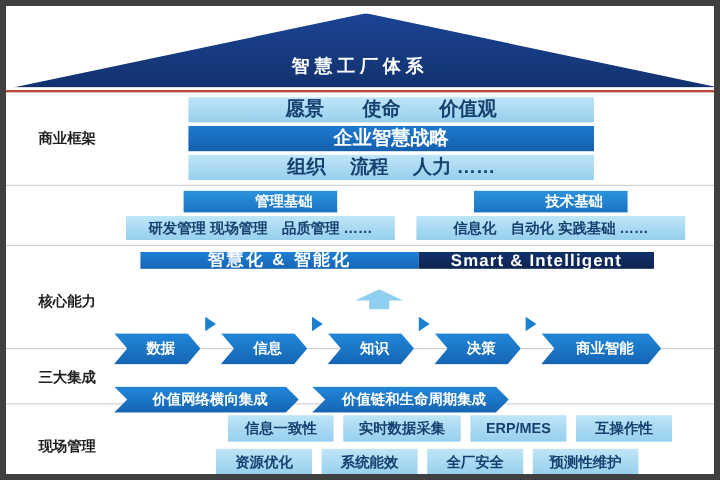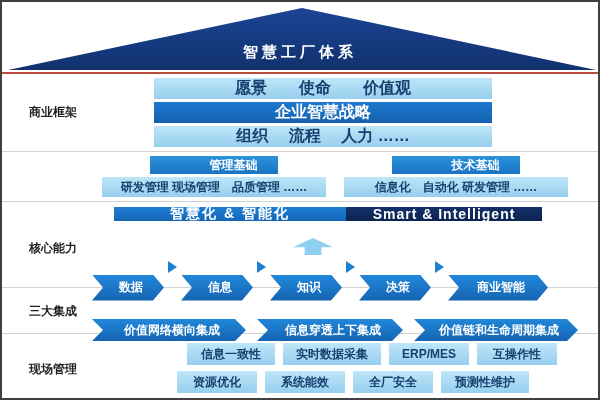--- a/index.html
+++ b/index.html
@@ -1,17 +1,17 @@
 <!DOCTYPE html>
 <html><head>
 <meta charset="utf-8">
 <style>
   * { margin:0; padding:0; box-sizing:border-box; }
   html,body { background:#ffffff; font-family:"Liberation Sans","DejaVu Sans",sans-serif; }
-  .canvas { position:relative; width:600px; height:400px; background:#ffffff; border:2px solid #404040; overflow:hidden; }
+  .canvas { position:relative; width:600px; height:400px; background:#ffffff; border:5px solid #404040; overflow:hidden; }
 
   
   .roof { position:absolute; left:6px; top:6px; width:588px; height:62px;
           background:linear-gradient(#1b4494,#12326f);
           clip-path:polygon(50% 0, 100% 100%, 0 100%); }
   .roof-title { position:absolute; left:0; top:41px; width:100%; text-align:center;
                 color:#ffffff; font-weight:bold; font-size:15px; letter-spacing:4px; }
 
   
   .hline { position:absolute; left:0; width:100%; height:1px; background:#d2d2d2; }
@@ -96,21 +96,21 @@
     <div class="box midblue">企业智慧战略</div>
     <div class="box light">组织　 流程　 人力 ……</div>
   </div>
 
   <div class="found-col" style="left:100px">
     <div class="box hdr">管理基础</div>
     <div class="box light">研发管理 现场管理　品质管理 ……</div>
   </div>
   <div class="found-col" style="left:342px">
     <div class="box hdr">技术基础</div>
-    <div class="box light">信息化　自动化 研发管理 ……</div>
+    <div class="box light">信息化　自动化 实践基础 ……</div>
   </div>
 
   <div class="cap-banner">
     <div class="cap-cn">智慧化 &amp; 智能化</div>
     <div class="cap-en">Smart &amp; Intelligent</div>
   </div>
   <div class="up-arrow"></div>
 
   <div class="flow-row">
     <div class="chev" style="width:72px">数据</div>
@@ -119,21 +119,20 @@
     <span class="tri"></span>
     <div class="chev" style="width:72px">知识</div>
     <span class="tri"></span>
     <div class="chev" style="width:72px">决策</div>
     <span class="tri"></span>
     <div class="chev" style="width:100px">商业智能</div>
   </div>
 
   <div class="int-row">
     <div class="chev" style="width:154px">价值网络横向集成</div>
-    <div class="chev" style="width:146px">信息穿透上下集成</div>
     <div class="chev" style="width:164px">价值链和生命周期集成</div>
   </div>
 
   <div class="feat-row" style="left:185px; top:341px">
     <div class="box light" style="width:88px">信息一致性</div>
     <div class="box light" style="width:98px">实时数据采集</div>
     <div class="box light" style="width:80px">ERP/MES</div>
     <div class="box light" style="width:80px">互操作性</div>
   </div>
   <div class="feat-row" style="left:175px; top:369px">

